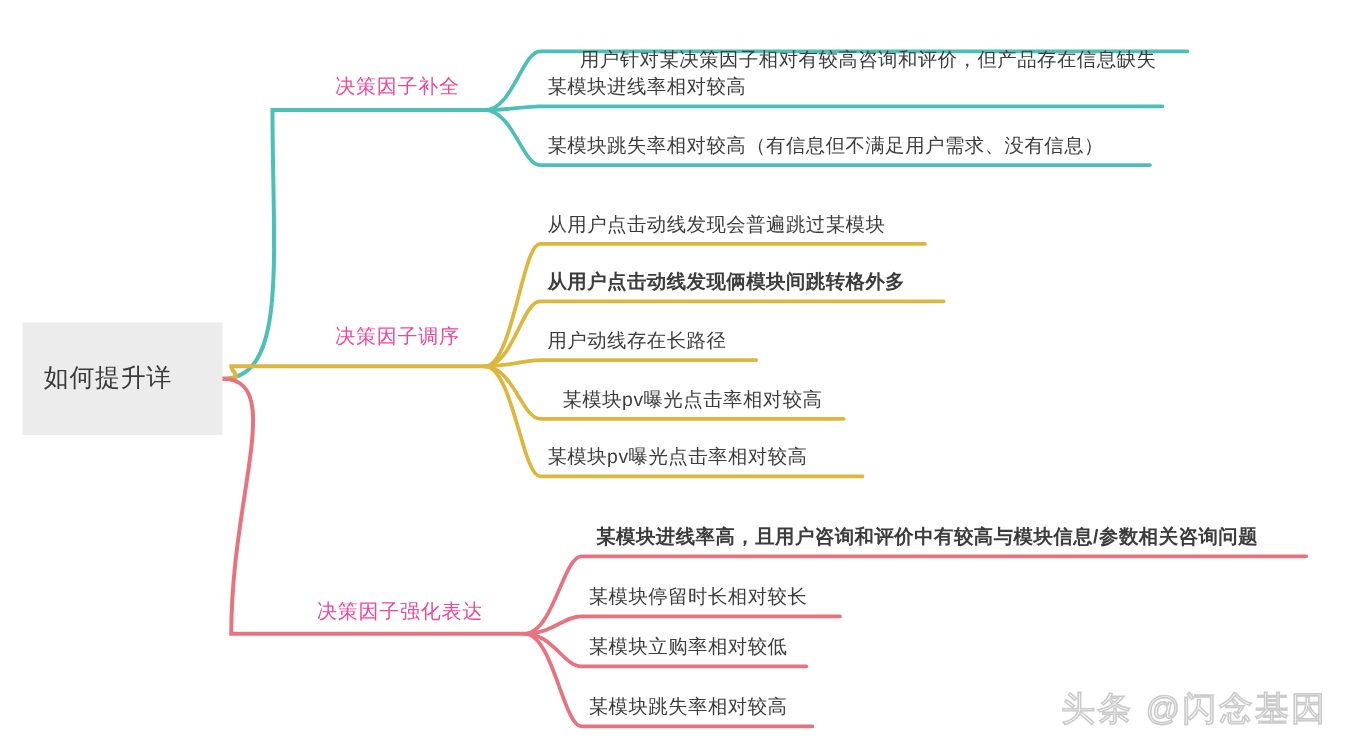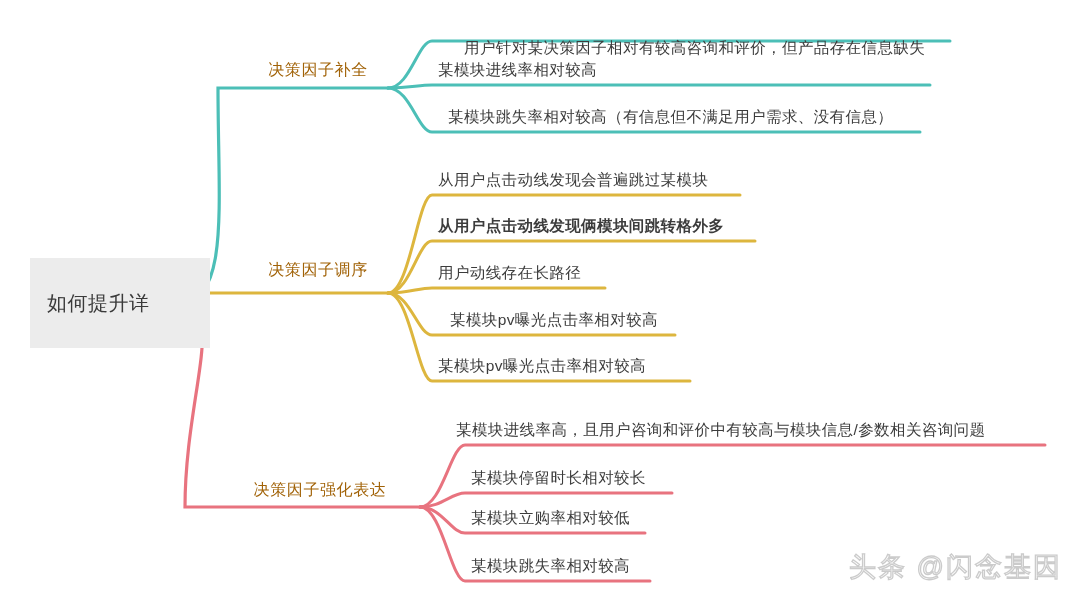--- a/index.html
+++ b/index.html
@@ -18,44 +18,44 @@
   #wires {
     position: absolute;
     left: 0;
     top: 0;
     width: 1080px;
     height: 597px;
     pointer-events: none;
   }
   .root-node {
     position: absolute;
-    left: 30px;
+    left: 18px;
     top: 258px;
-    width: 180px;
+    width: 160px;
     height: 90px;
     background: #ececec;
     display: flex;
     flex-direction: column;
     align-items: flex-start;
     justify-content: center;
     padding-left: 17px;
     box-sizing: border-box;
   }
   .root-line {
     font-size: 20px;
     color: #3a3a3a;
     line-height: 34px;
     letter-spacing: 0.5px;
     font-weight: 400;
     white-space: nowrap;
   }
   .branch-label {
     position: absolute;
     font-size: 16px;
-    color: #a16207;
+    color: #ec4899;
     letter-spacing: 0.6px;
     white-space: nowrap;
     transform: translate(-50%, -50%);
   }
   .leaf-label {
     position: absolute;
     font-size: 15.5px;
     color: #3c3c3c;
     letter-spacing: 0.4px;
     white-space: nowrap;
@@ -98,29 +98,29 @@
     </svg>
 
   <div class="root-node">
     <span class="root-line">如何提升详</span>
   </div>
 
   <div id="labels">
       <div class="branch-label" style="left: 318px; top: 70px;">决策因子补全</div>
       <div class="leaf-label" style="left: 464px; top: 26px; margin-top: 22px;">用户针对某决策因子相对有较高咨询和评价，但产品存在信息缺失</div>
       <div class="leaf-label" style="left: 438px; top: 70px; font-family: Liberation Serif, serif;">某模块进线率相对较高</div>
-      <div class="leaf-label" style="left: 438px; top: 117px; margin-left: 10px;">某模块跳失率相对较高（有信息但不满足用户需求、没有信息）</div>
+      <div class="leaf-label" style="left: 438px; top: 117px;">某模块跳失率相对较高（有信息但不满足用户需求、没有信息）</div>
       <div class="branch-label" style="left: 318px; top: 270px;">决策因子调序</div>
       <div class="leaf-label" style="left: 438px; top: 180px;">从用户点击动线发现会普遍跳过某模块</div>
       <div class="leaf-label" style="left: 438px; top: 226px; font-weight: bold;">从用户点击动线发现俩模块间跳转格外多</div>
       <div class="leaf-label" style="left: 438px; top: 273px;">用户动线存在长路径</div>
       <div class="leaf-label" style="left: 450px; top: 320px;">某模块pv曝光点击率相对较高</div>
       <div class="leaf-label" style="left: 438px; top: 366px;">某模块pv曝光点击率相对较高</div>
       <div class="branch-label" style="left: 320px; top: 490px;">决策因子强化表达</div>
-      <div class="leaf-label" style="left: 456px; top: 430px;">某模块进线率高，且用户咨询和评价中有较高与模块信息/参数相关咨询问题</div>
+      <div class="leaf-label" style="left: 477px; top: 430px; font-weight: bold;">某模块进线率高，且用户咨询和评价中有较高与模块信息/参数相关咨询问题</div>
       <div class="leaf-label" style="left: 471px; top: 478px;">某模块停留时长相对较长</div>
       <div class="leaf-label" style="left: 471px; top: 518px;">某模块立购率相对较低</div>
       <div class="leaf-label" style="left: 471px; top: 566px;">某模块跳失率相对较高</div>
     </div>
 
   <div class="watermark">头条 @闪念基因</div>
 
 </div>
 
 </body></html>

